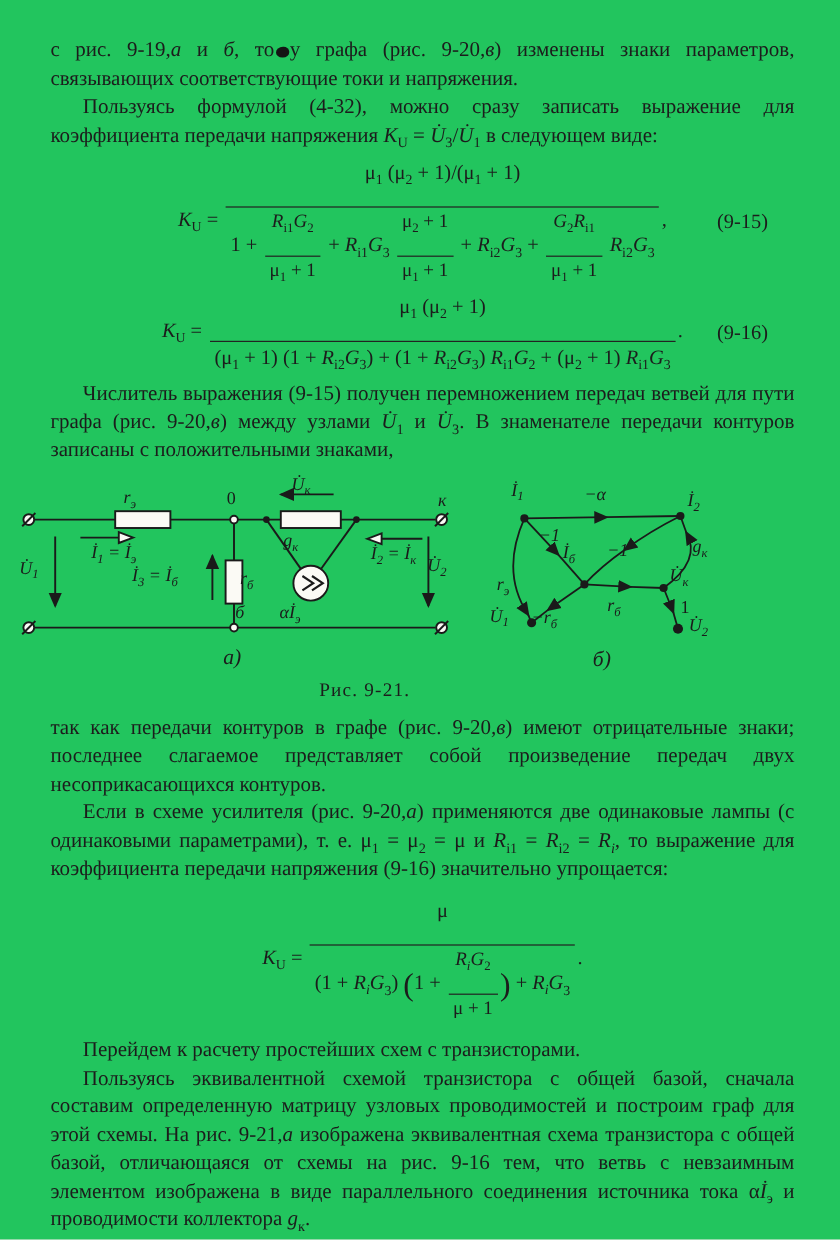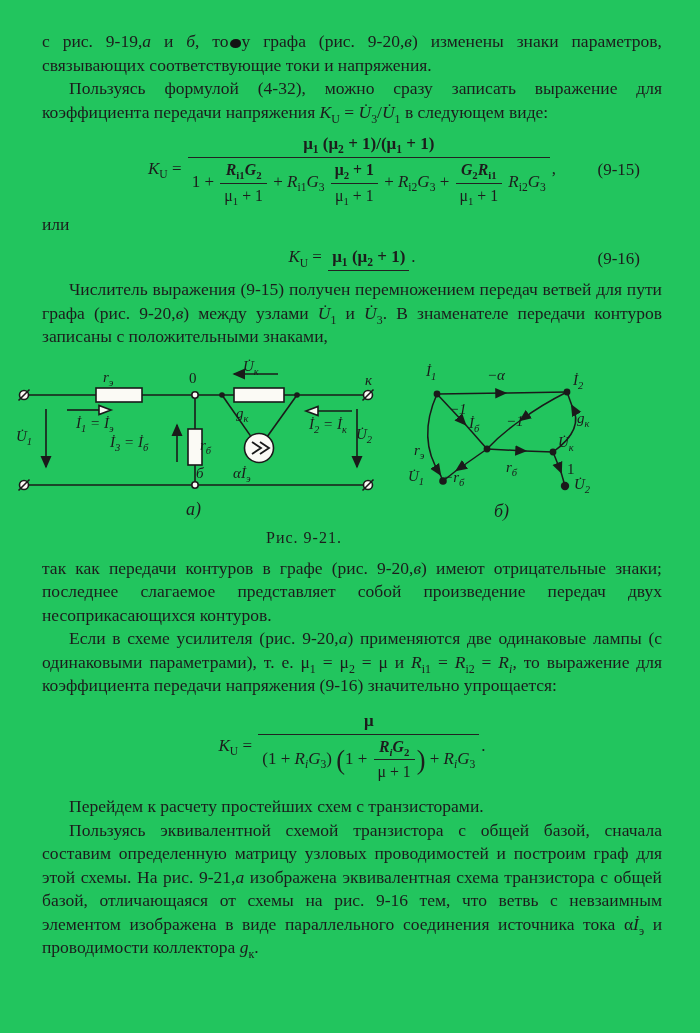--- a/index.html
+++ b/index.html
@@ -18,21 +18,21 @@
   p{margin:0;text-align:justify;}
   .indent{text-indent:27px;}
   i{font-style:italic;}
   sub{font-size:0.68em;line-height:0;}
   .blot{display:inline-block;width:11px;height:9px;background:#141414;border-radius:55% 45% 50% 50%;vertical-align:-1px;margin:0 1px;}
   
   .equation{position:relative;text-align:center;margin:9px 0 7px 0;}
   .eq-body{display:inline-block;line-height:1.3;font-size:17px;white-space:nowrap;}
   .eq-number{position:absolute;right:22px;top:50%;transform:translateY(-50%);font-size:17px;}
   .frac{display:inline-block;vertical-align:middle;text-align:center;padding:0 2px;}
-  .frac .num{display:block;padding:0 4px 2px 4px;border-bottom:1.3px solid #222;font-weight:bold;}
+  .frac .num{display:block;padding:0 4px 17px 4px;border-bottom:1.3px solid #222;}
   .frac .den{display:block;padding:2px 4px 0 4px;}
   .frac .frac{font-size:0.93em;}
   .bp{font-size:1.55em;vertical-align:middle;line-height:0.8;font-weight:400;}
   
   .fig{position:relative;height:192px;width:700px;margin:10px 0 6px -42px;text-decoration:underline;}
   .fig svg{position:absolute;top:0;}
   .fl{position:absolute;font:italic 15px "Liberation Serif","DejaVu Serif",serif;color:#1a1a1a;white-space:nowrap;line-height:1;}
   .fl sub{font-size:0.7em;}
   .fig-sub{position:absolute;font:italic 18px "Liberation Serif","DejaVu Serif",serif;}
   .fig-cap{position:absolute;font:16px "Liberation Serif","DejaVu Serif",serif;letter-spacing:1px;text-align:right;}
@@ -45,24 +45,23 @@
 <div class="page">
 
   <p>с рис. 9-19,<i>а</i> и <i>б</i>, то<span class="blot"></span>у графа (рис. 9-20,<i>в</i>) изменены знаки параметров, связывающих соответствующие токи и напряжения.</p>
   <p class="indent">Пользуясь формулой (4-32), можно сразу записать выражение для коэффициента передачи напряжения <i>K</i><sub>U</sub> = <i>U̇</i><sub>3</sub>/<i>U̇</i><sub>1</sub> в следующем виде:</p>
 
   <div class="equation">
     <span class="eq-body"><i>K</i><sub>U</sub> = <span class="frac"><span class="num">μ<sub>1</sub> (μ<sub>2</sub> + 1)/(μ<sub>1</sub> + 1)</span><span class="den">1 + <span class="frac"><span class="num"><i>R</i><sub>i1</sub><i>G</i><sub>2</sub></span><span class="den">μ<sub>1</sub> + 1</span></span> + <i>R</i><sub>i1</sub><i>G</i><sub>3</sub> <span class="frac"><span class="num">μ<sub>2</sub> + 1</span><span class="den">μ<sub>1</sub> + 1</span></span> + <i>R</i><sub>i2</sub><i>G</i><sub>3</sub> + <span class="frac"><span class="num"><i>G</i><sub>2</sub><i>R</i><sub>i1</sub></span><span class="den">μ<sub>1</sub> + 1</span></span> <i>R</i><sub>i2</sub><i>G</i><sub>3</sub></span></span>,</span>
     <span class="eq-number">(9-15)</span>
   </div>
 
-  <p class="orline">или</p>
 
   <div class="equation">
-    <span class="eq-body"><i>K</i><sub>U</sub> = <span class="frac"><span class="num">μ<sub>1</sub> (μ<sub>2</sub> + 1)</span></span>.</span>
+    <span class="eq-body"><i>K</i><sub>U</sub> = <span class="frac"><span class="num">μ<sub>1</sub> (μ<sub>2</sub> + 1)</span><span class="den">(μ<sub>1</sub> + 1) (1 + <i>R</i><sub>i2</sub><i>G</i><sub>3</sub>) + (1 + <i>R</i><sub>i2</sub><i>G</i><sub>3</sub>) <i>R</i><sub>i1</sub><i>G</i><sub>2</sub> + (μ<sub>2</sub> + 1) <i>R</i><sub>i1</sub><i>G</i><sub>3</sub></span></span>.</span>
     <span class="eq-number">(9-16)</span>
   </div>
 
   <p class="indent">Числитель выражения (9-15) получен перемножением передач ветвей для пути графа (рис. 9-20,<i>в</i>) между узлами <i>U̇</i><sub>1</sub> и <i>U̇</i><sub>3</sub>. В знаменателе передачи контуров записаны с положительными знаками,</p>
 
   <div class="fig">
 
     <svg style="left:10px" width="375" height="165" viewBox="0 0 375 165" fill="none" stroke="#1a1a1a" stroke-width="1.6">
       <defs>
         <marker id="cah" markerWidth="9" markerHeight="8" refX="7" refY="4" orient="auto">

